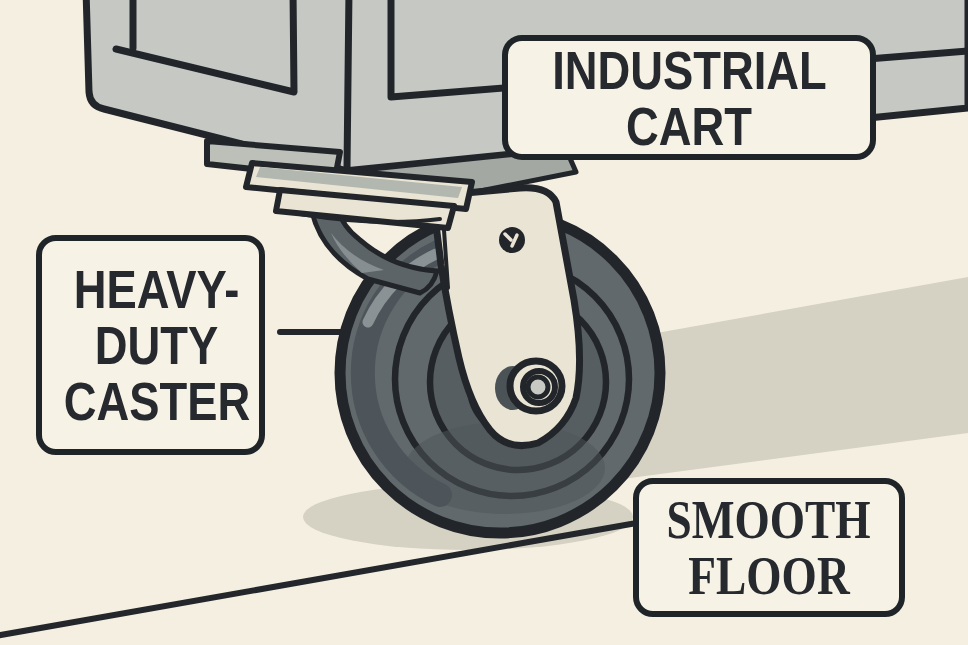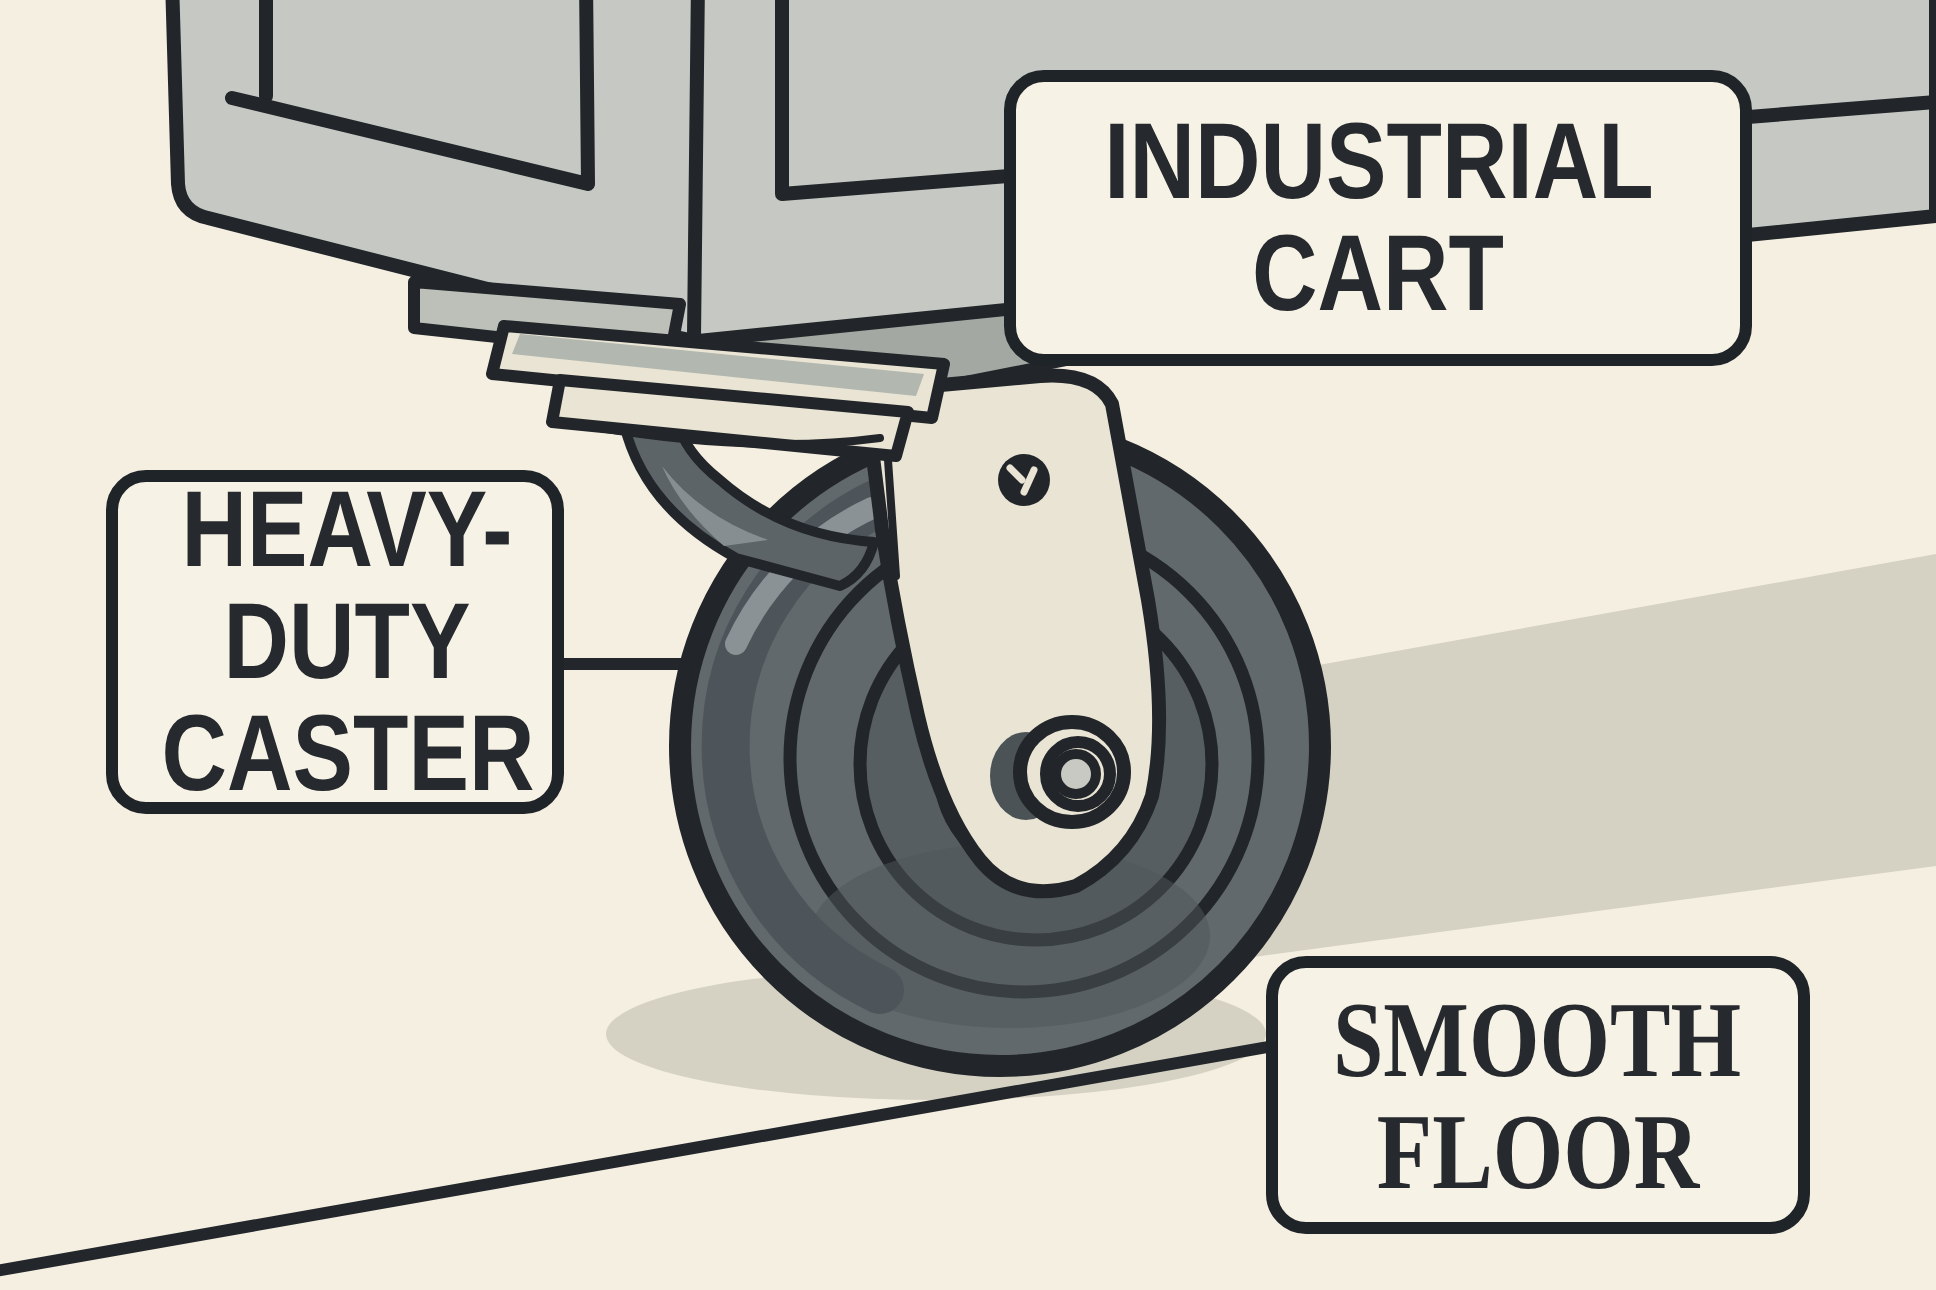--- a/index.html
+++ b/index.html
@@ -59,22 +59,22 @@
   .callout .line {
     display: block;
     font-weight: bold;
     font-size: 54px;
     line-height: 56px;
     letter-spacing: 0px;
     white-space: nowrap;
     transform: scaleX(0.84);
     transform-origin: 50% 50%;
   }
-  #label-industrial-cart { left: 502px; top: 35px;  width: 374px; height: 148px; }
-  #label-heavy-duty      { left: 53px;  top: 235px; width: 229px; height: 172px; padding-left: 12px; }
+  #label-industrial-cart { left: 502px; top: 35px;  width: 374px; height: 125px; }
+  #label-heavy-duty      { left: 36px;  top: 235px; width: 229px; height: 220px; padding-left: 12px; }
   #label-smooth-floor    { left: 633px; top: 478px; width: 272px; height: 139px; font-family: Liberation Serif, serif; }
 </style>
 </head>
 <body>
 
 <div class="stage">
 
   <svg width="968" height="645" viewBox="0 0 968 645">
 
     <g>

